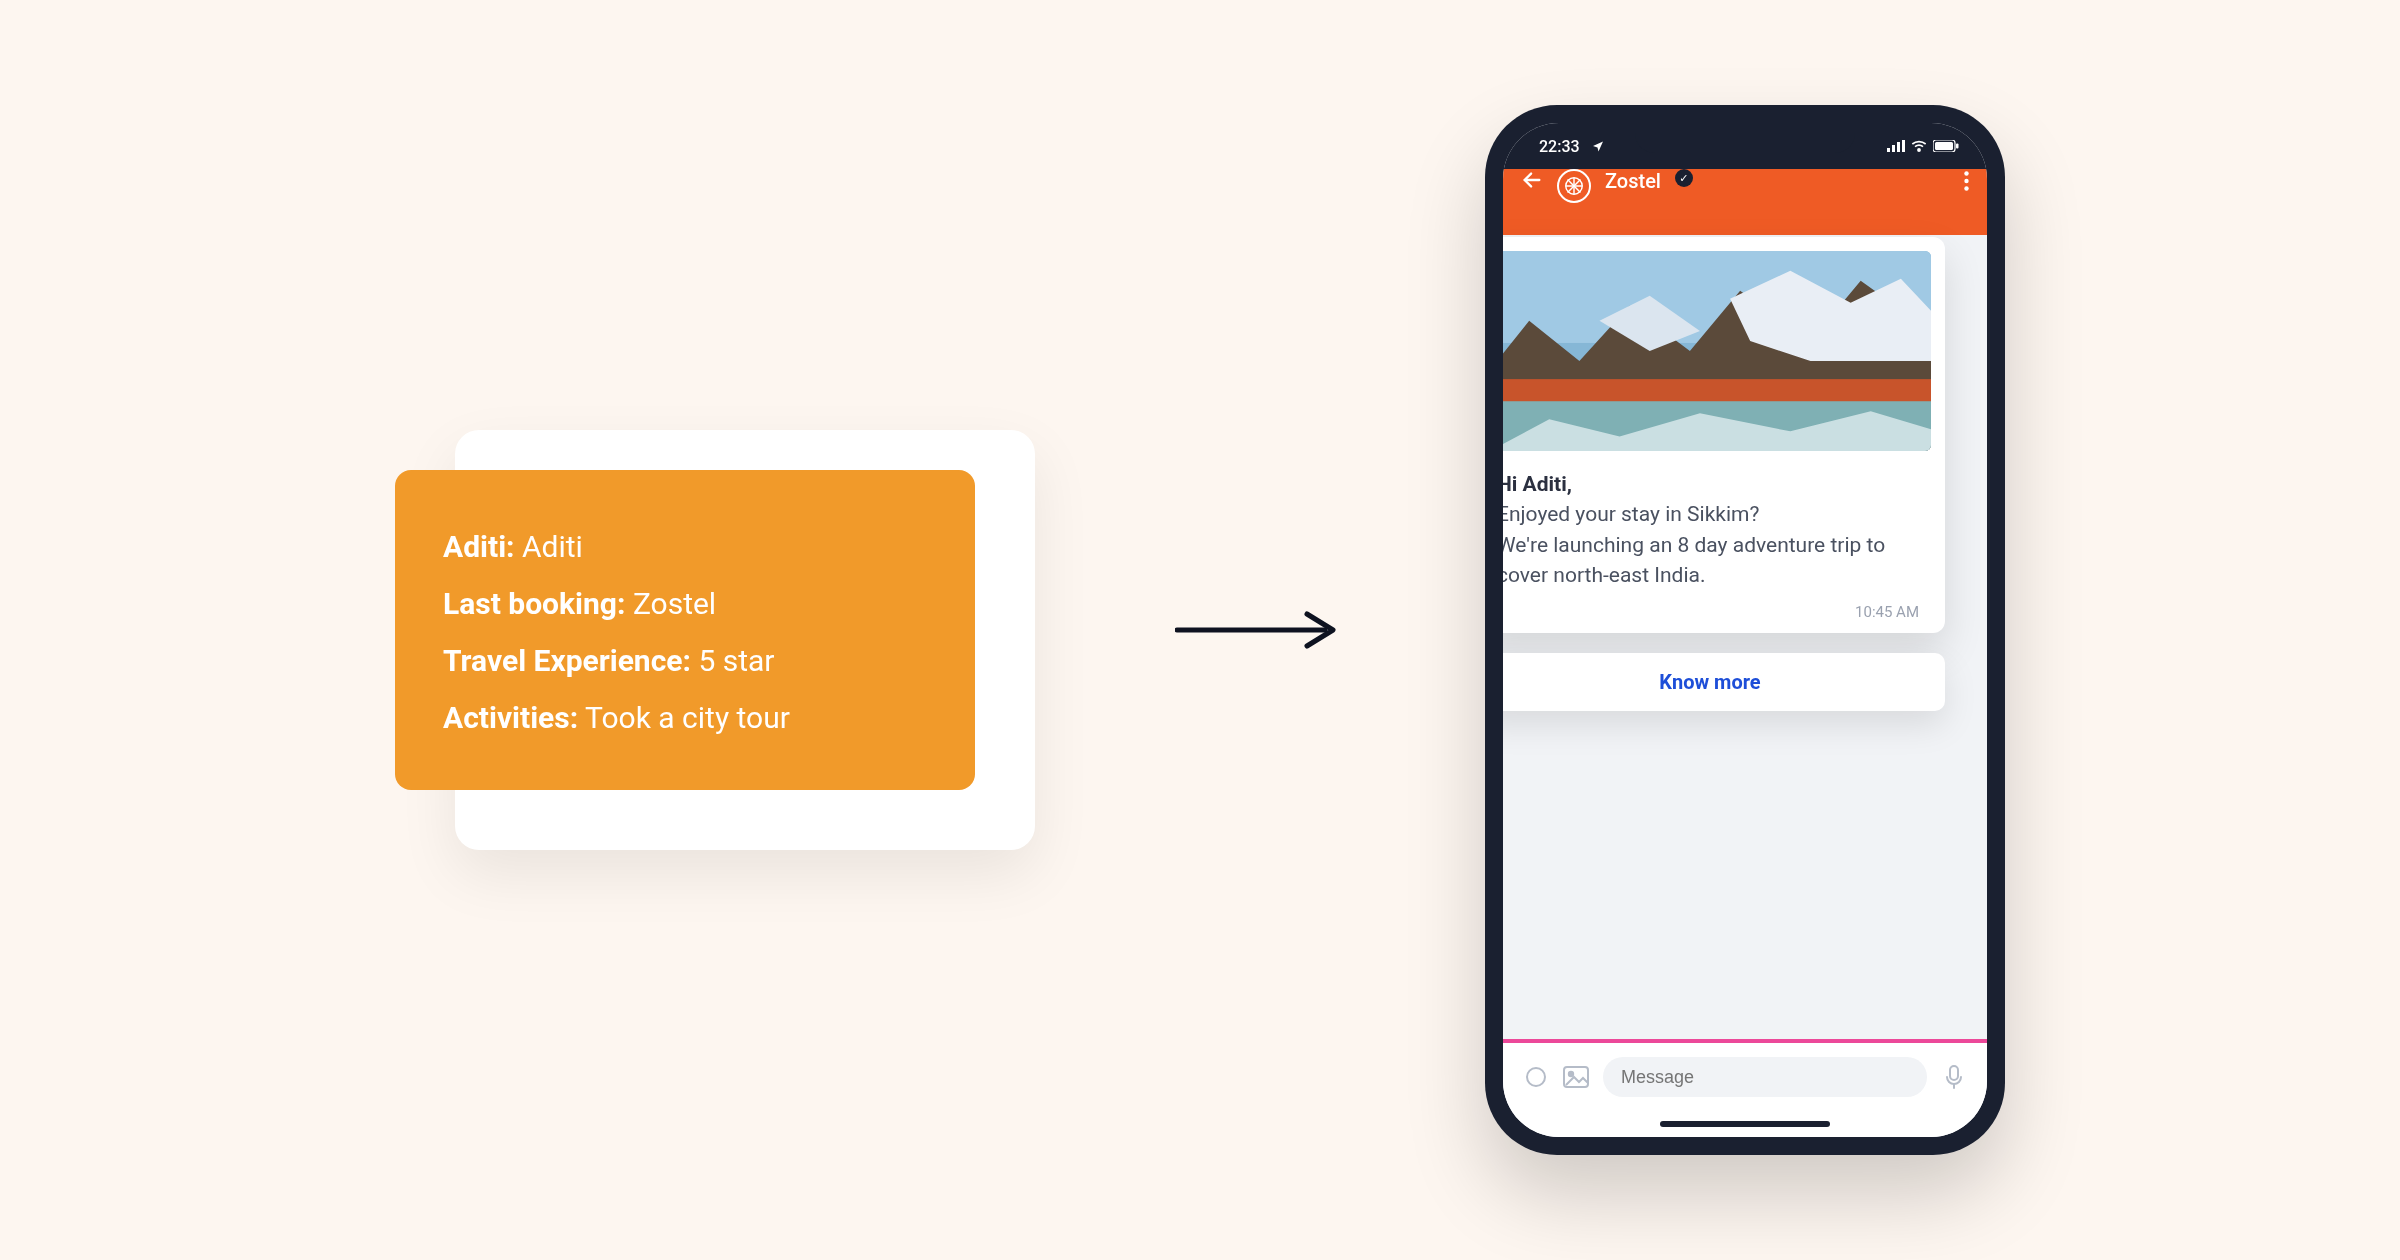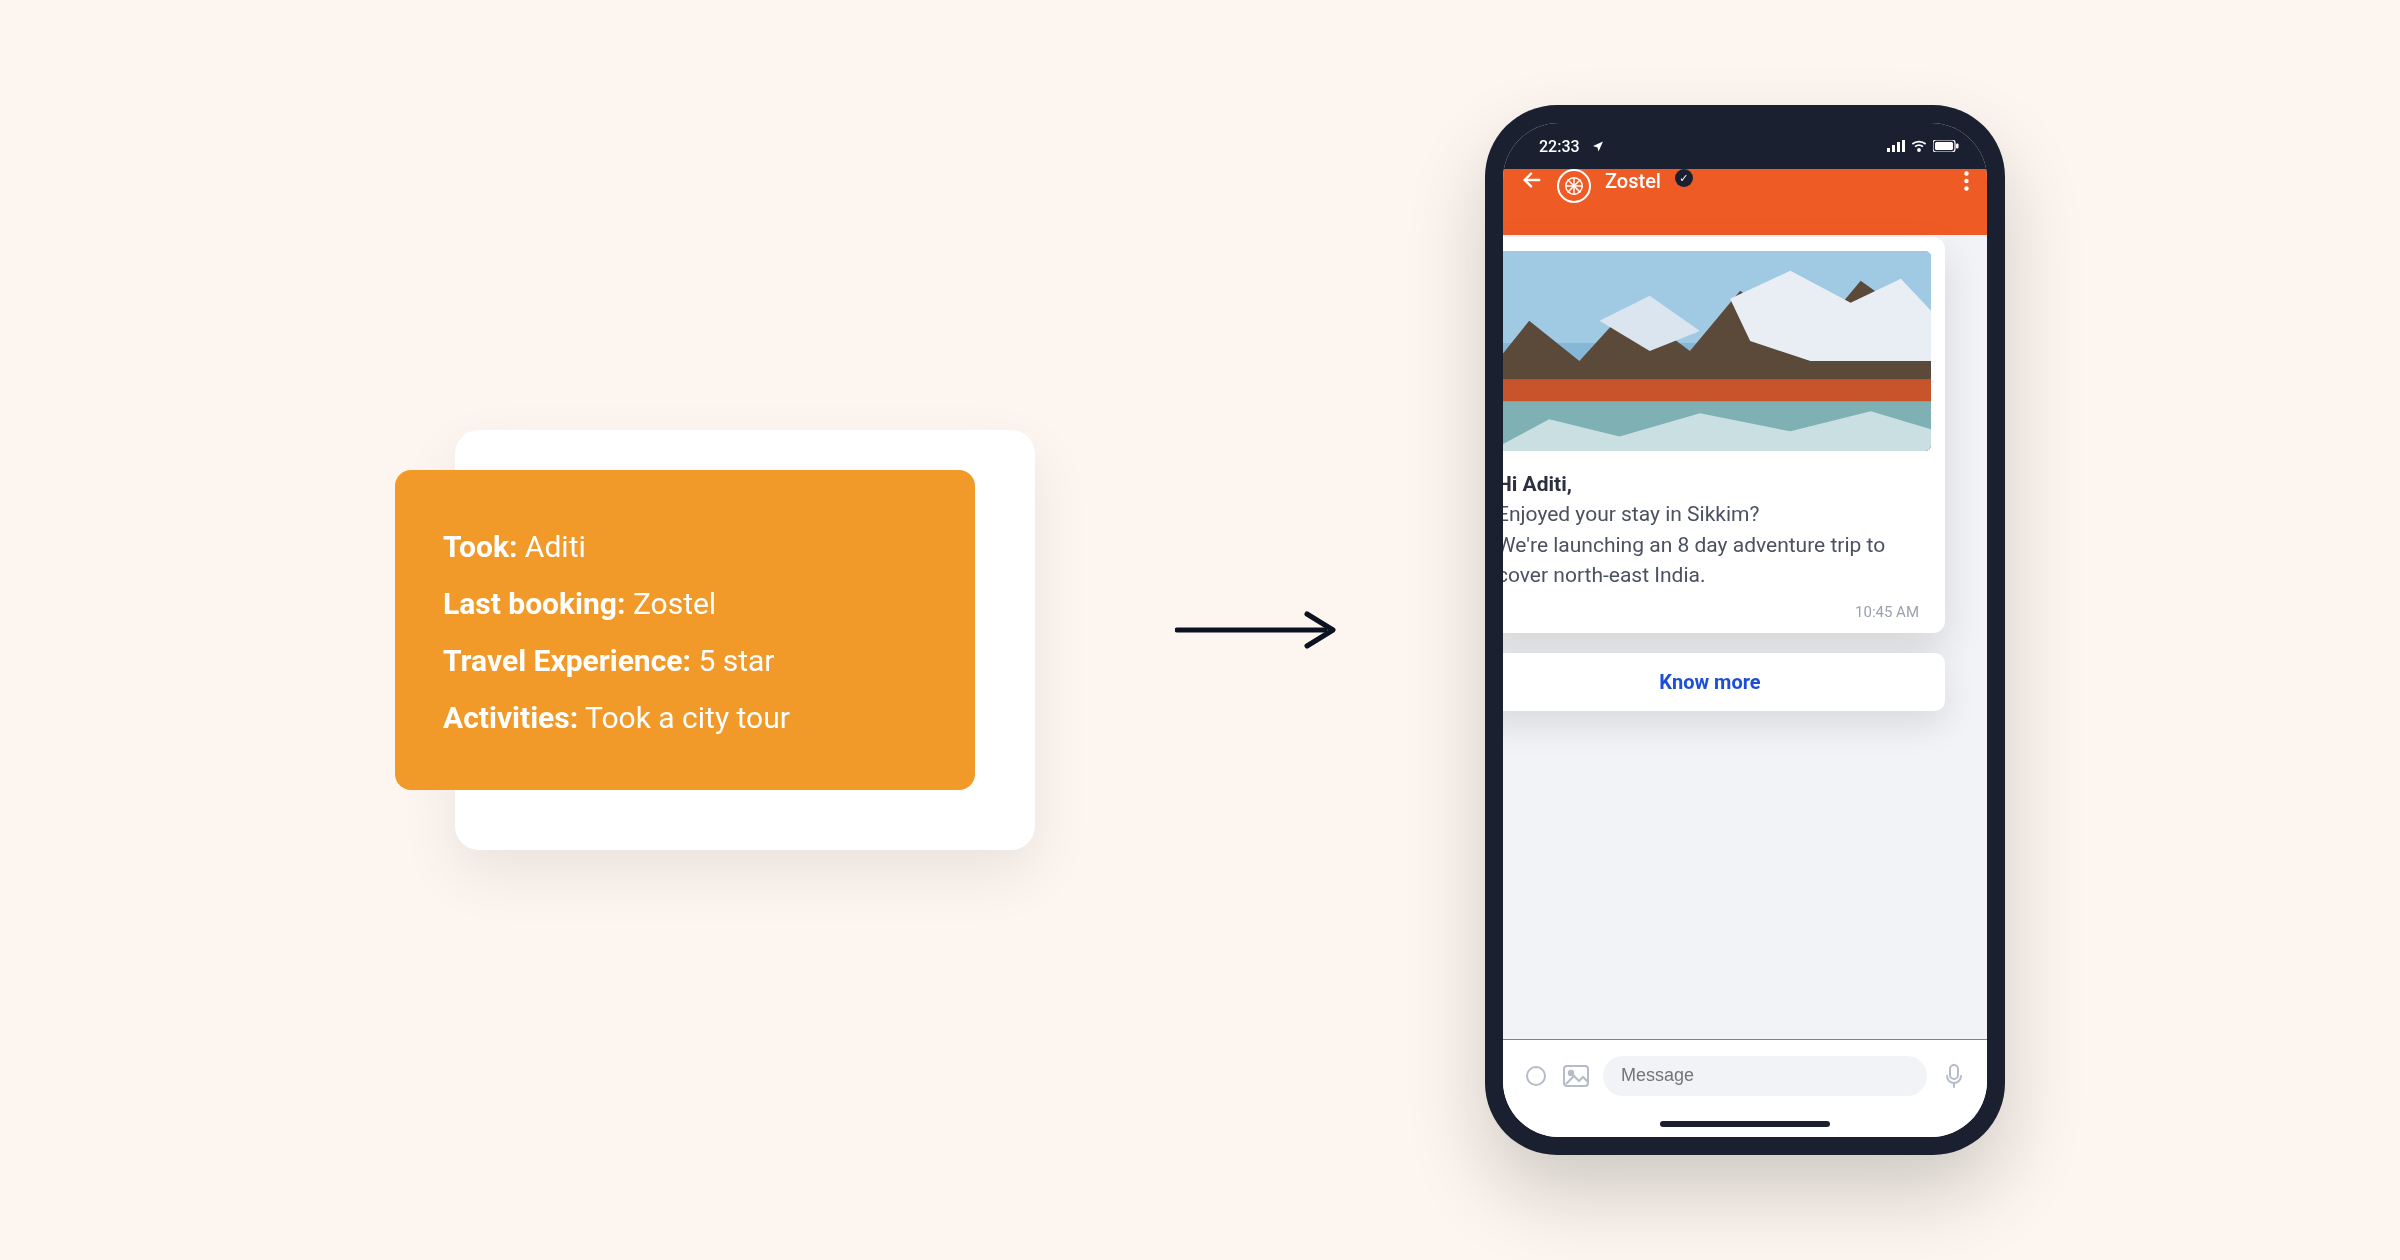--- a/index.html
+++ b/index.html
@@ -197,21 +197,21 @@
     cursor: pointer;
   }
 
   .inputbar {
     height: 72px;
     background: #ffffff;
     display: flex;
     align-items: center;
     padding: 0 20px 0 20px;
     gap: 14px;
-    border-top: 1px solid #ec4899;
+    border-top: 4px solid #ec4899;
   }
   .inputbar .ic {
     width: 26px;
     height: 26px;
     display: flex;
     align-items: center;
     justify-content: center;
     color: #b5bcc8;
   }
   .inputbar .field {
@@ -245,21 +245,21 @@
     border-radius: 4px;
   }
 </style>
 </head>
 <body>
 
 <div class="profile-wrap">
   <div class="profile-shadow"></div>
   <div class="profile-card">
     <div class="row">
-      <strong>Took:</strong>
+      <strong>Aditi:</strong>
       <span> </span>
       <span>Aditi</span>
     </div>
     <div class="row">
       <strong>Last booking:</strong>
       <span> </span>
       <span>Zostel</span>
     </div>
     <div class="row">
       <strong>Travel Experience:</strong>

